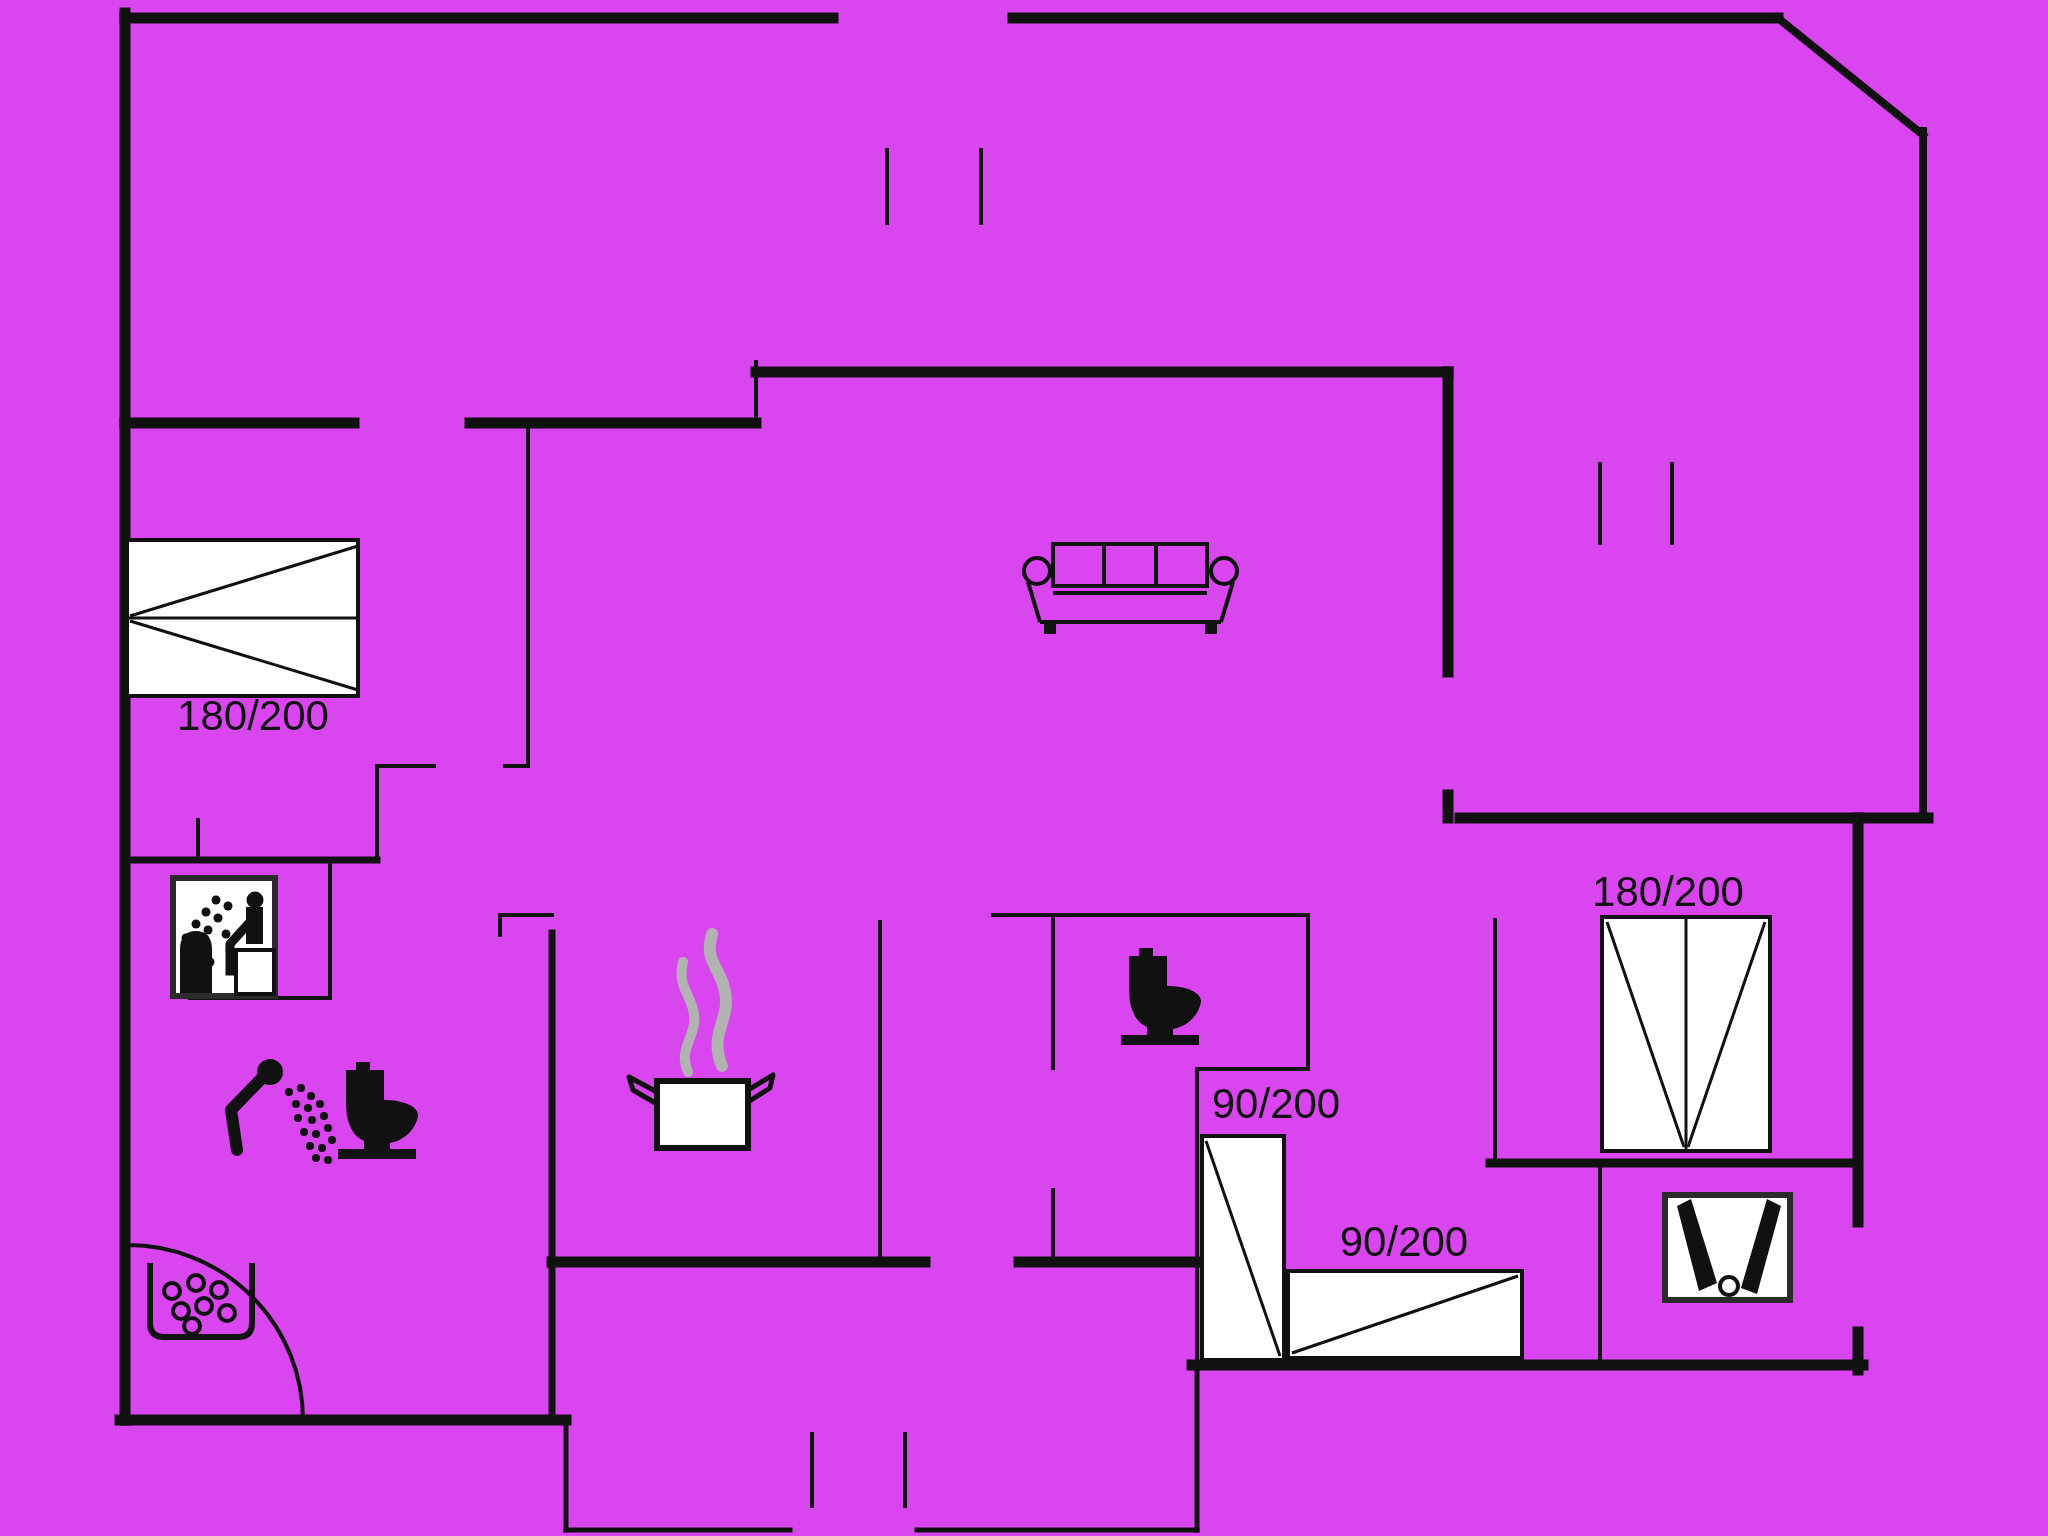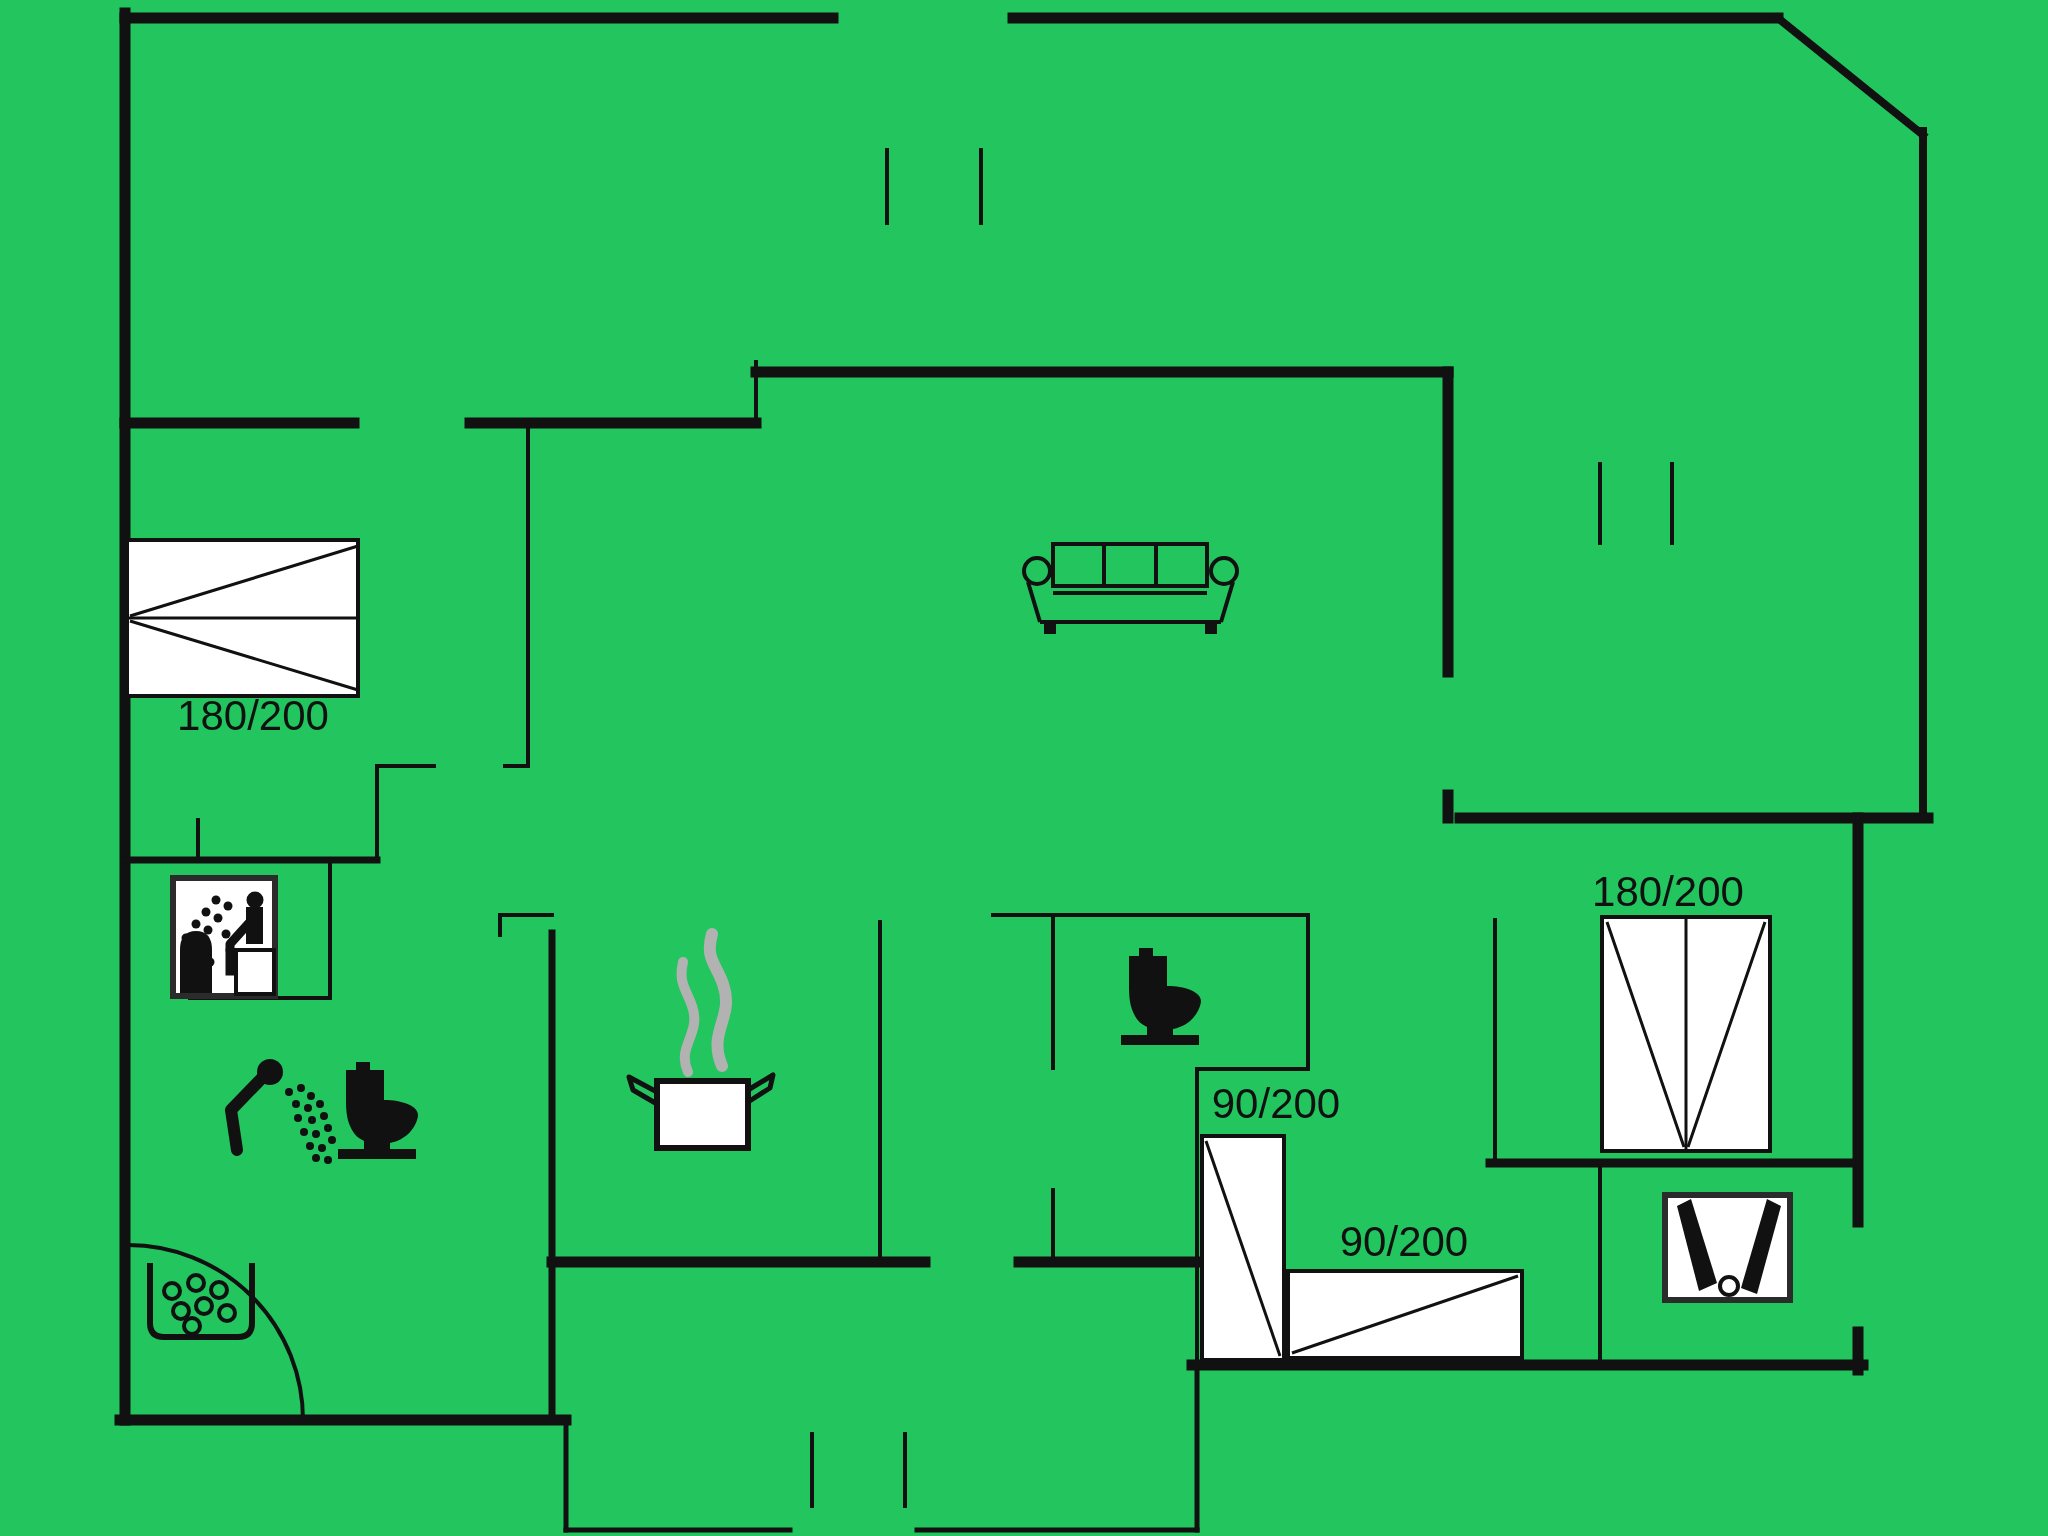--- a/index.html
+++ b/index.html
@@ -1,16 +1,16 @@
 <!DOCTYPE html>
 <html><head>
 <meta charset="utf-8">
 <style>
   html,body{margin:0;padding:0;background:#ffffff;}
-  .stage{width:2048px;height:1536px;background:#22c55e;position:relative;overflow:hidden;}
+  .stage{width:2048px;height:1536px;background:#d946ef;position:relative;overflow:hidden;}
   svg{display:block;}
   .plan-label{font-family:"Liberation Sans", sans-serif;font-size:42px;fill:#111;}
 </style>
 </head>
 <body>
 
 <div class="stage">
 <svg viewBox="0 0 2048 1536" width="2048" height="1536">
 
   <g stroke="#111111" stroke-width="11" fill="none" stroke-linecap="square">

